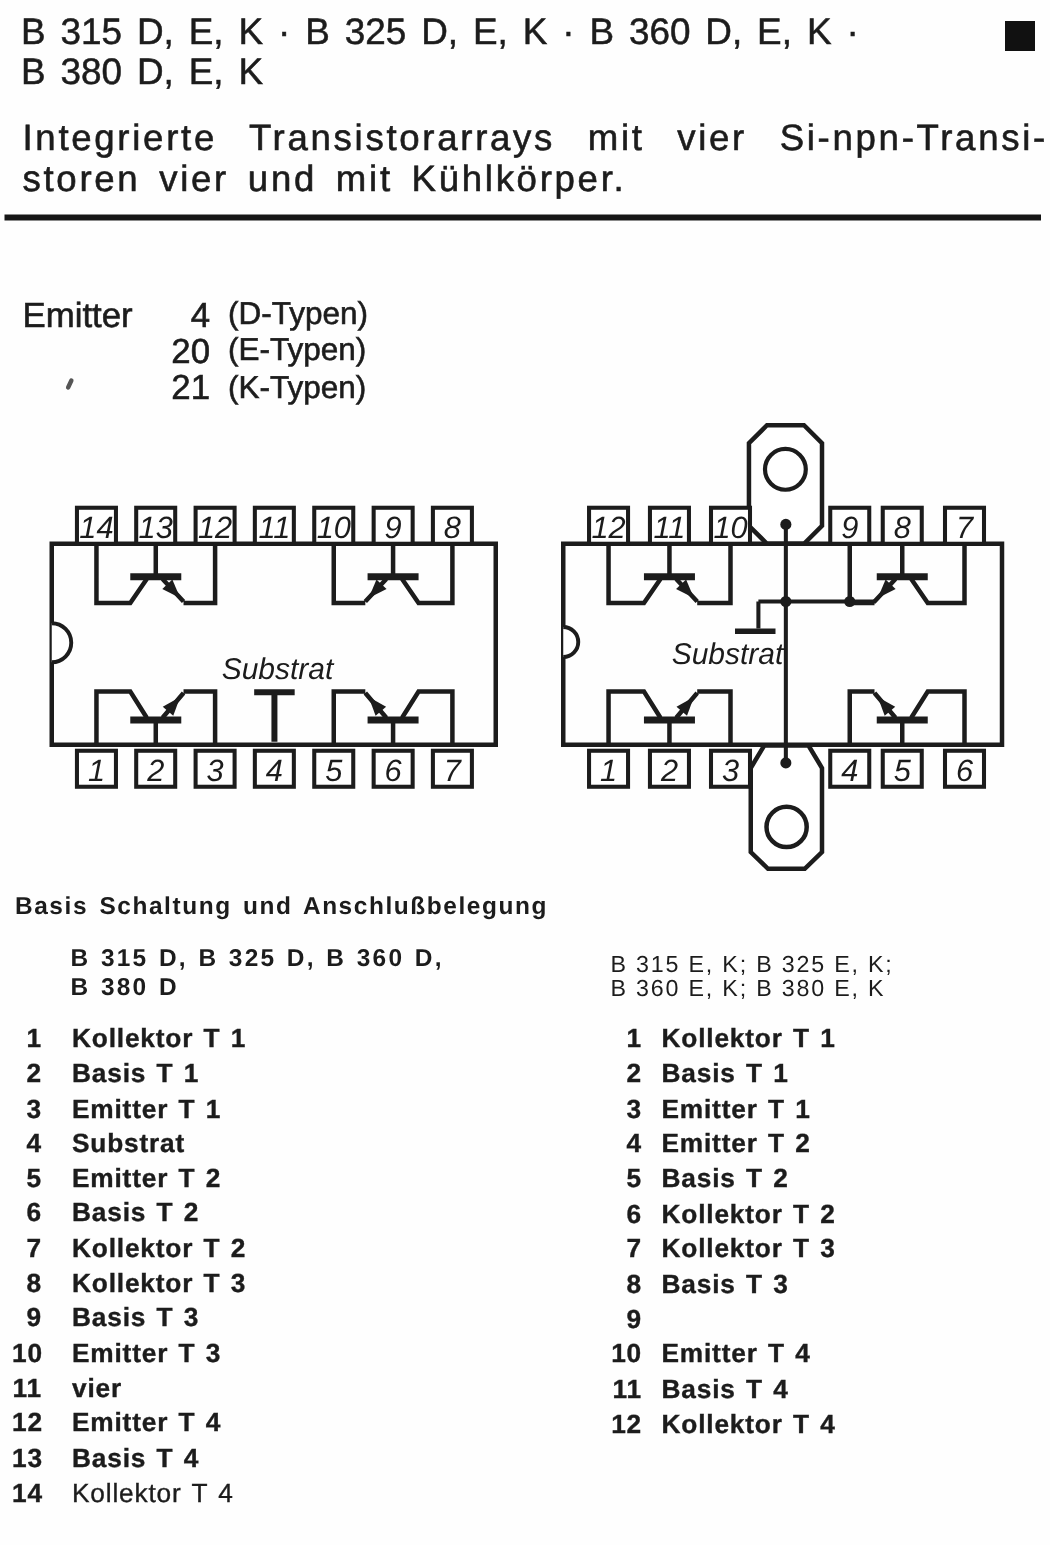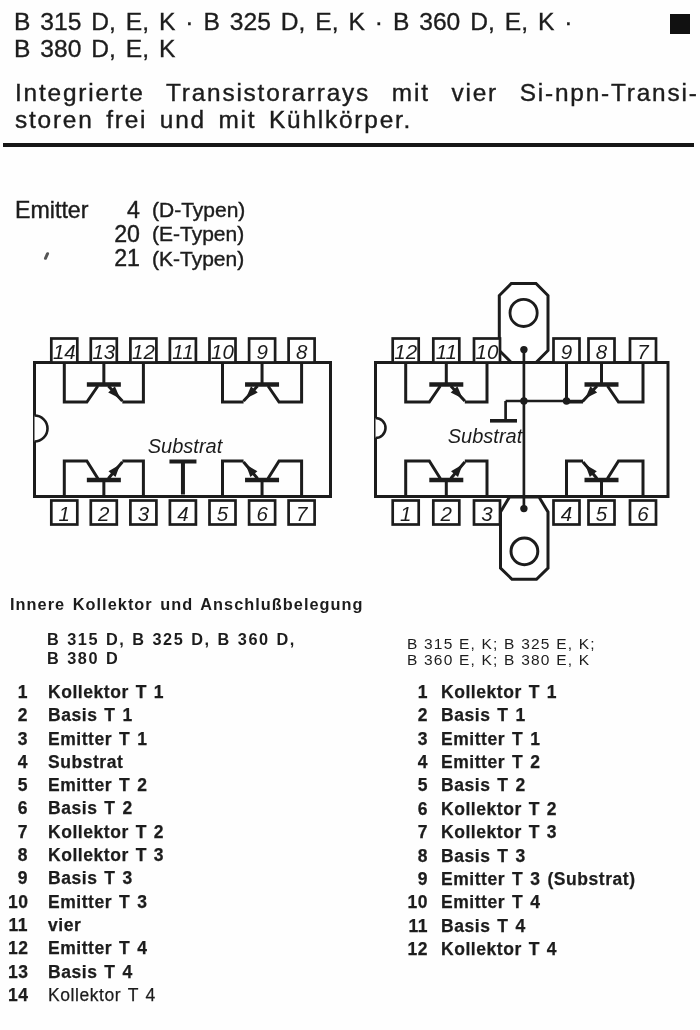--- a/index.html
+++ b/index.html
@@ -10,21 +10,21 @@
 .row .nm{position:absolute}
 </style></head>
 <body>
 
 <div class="abs" style="left:14px;top:7.5px;font-size:24.6px;font-weight:400;line-height:27.4px;word-spacing:3.1px;-webkit-text-stroke:0.35px #1c1c1c;white-space:nowrap">B 315 D, E, K · B 325 D, E, K · B 360 D, E, K ·<br>B 380 D, E, K</div>
 
 <div class="abs" style="left:670px;top:13.5px;width:20px;height:20px;background:#111"></div>
 
 <div class="abs" style="left:15px;top:78.8px;font-size:24.4px;line-height:27.1px;white-space:nowrap;letter-spacing:1.8px;word-spacing:13.2px;-webkit-text-stroke:0.4px #1c1c1c">Integrierte Transistorarrays mit vier Si-npn-Transi-</div>
 
-<div class="abs" style="left:15px;top:105.9px;font-size:24.4px;line-height:27.1px;white-space:nowrap;letter-spacing:1.8px;word-spacing:4px;-webkit-text-stroke:0.4px #1c1c1c">storen frei und mit Kühlkörper.</div>
+<div class="abs" style="left:15px;top:105.9px;font-size:24.4px;line-height:27.1px;white-space:nowrap;letter-spacing:1.8px;word-spacing:4px;-webkit-text-stroke:0.4px #1c1c1c">storen vier und mit Kühlkörper.</div>
 
 <div class="abs" style="left:3px;top:142.5px;width:691px;height:4.6px;background:#161616"></div>
 
 <div class="abs" style="left:15px;top:197.8px;font-size:23.2px;line-height:24.3px;-webkit-text-stroke:0.4px #1c1c1c">Emitter</div>
 
 <div class="abs" style="left:60px;top:197.8px;width:80px;font-size:23.2px;line-height:24.3px;text-align:right;-webkit-text-stroke:0.4px #1c1c1c">4<br>20<br>21</div>
 
 <div class="abs" style="left:152px;top:198px;font-size:21px;line-height:24.3px;-webkit-text-stroke:0.4px #1c1c1c">(D-Typen)<br>(E-Typen)<br>(K-Typen)</div>
 
 <div class="abs" style="left:45px;top:252px;width:3px;height:8px;background:#555;transform:rotate(25deg);border-radius:2px"></div>
@@ -243,21 +243,21 @@
 <g>
       <path d="M505.6 401 L584 401 M505.6 401 L505.6 419" stroke="#1c1c1c" stroke-width="2.7" fill="none"></path>
       <path d="M490 420.8 L517 420.8" stroke="#1c1c1c" stroke-width="3.6" fill="none"></path>
       <circle cx="523.9" cy="401" r="3.7"></circle>
       <circle cx="566.5" cy="401" r="3.7"></circle>
     </g>
 
 <text x="485" y="442.5" font-size="20" font-style="oblique" text-anchor="middle">Substrat</text>
 </svg>
 
-<div class="abs" style="left:10px;top:595.2px;font-size:16.3px;font-weight:700;letter-spacing:1.05px;word-spacing:2px">Innere Kollektor und Anschlußbelegung</div>
+<div class="abs" style="left:10px;top:595.2px;font-size:16.3px;font-weight:700;letter-spacing:1.05px;word-spacing:2px">Basis Schaltung und Anschlußbelegung</div>
 
 <div class="abs" style="left:47px;top:630.3px;font-size:16.3px;font-weight:700;line-height:19px;letter-spacing:1.5px;word-spacing:1px">B 315 D, B 325 D, B 360 D,<br>B 380 D</div>
 
 <div class="abs" style="left:407px;top:636px;font-size:15.5px;line-height:16.2px;letter-spacing:1.2px">B 315 E, K; B 325 E, K;<br>B 360 E, K; B 380 E, K</div>
 
 <div class="row" style="top:680.8px">
     <span class="num" style="left:8px;width:20px">1</span>
     <span class="nm" style="left:48px">Kollektor T 1</span>
   </div>
 
@@ -361,21 +361,20 @@
     <span class="nm" style="left:441px">Kollektor T 3</span>
   </div>
 
 <div class="row" style="top:844.6px">
     <span class="num" style="left:398px;width:30px">8</span>
     <span class="nm" style="left:441px">Basis T 3</span>
   </div>
 
 <div class="row" style="top:868.0px">
     <span class="num" style="left:398px;width:30px">9</span>
-    <span class="nm" style="left:441px">Emitter T 3 (Substrat)</span>
   </div>
 
 <div class="row" style="top:891.4px">
     <span class="num" style="left:398px;width:30px">10</span>
     <span class="nm" style="left:441px">Emitter T 4</span>
   </div>
 
 <div class="row" style="top:914.8px">
     <span class="num" style="left:398px;width:30px">11</span>
     <span class="nm" style="left:441px">Basis T 4</span>

